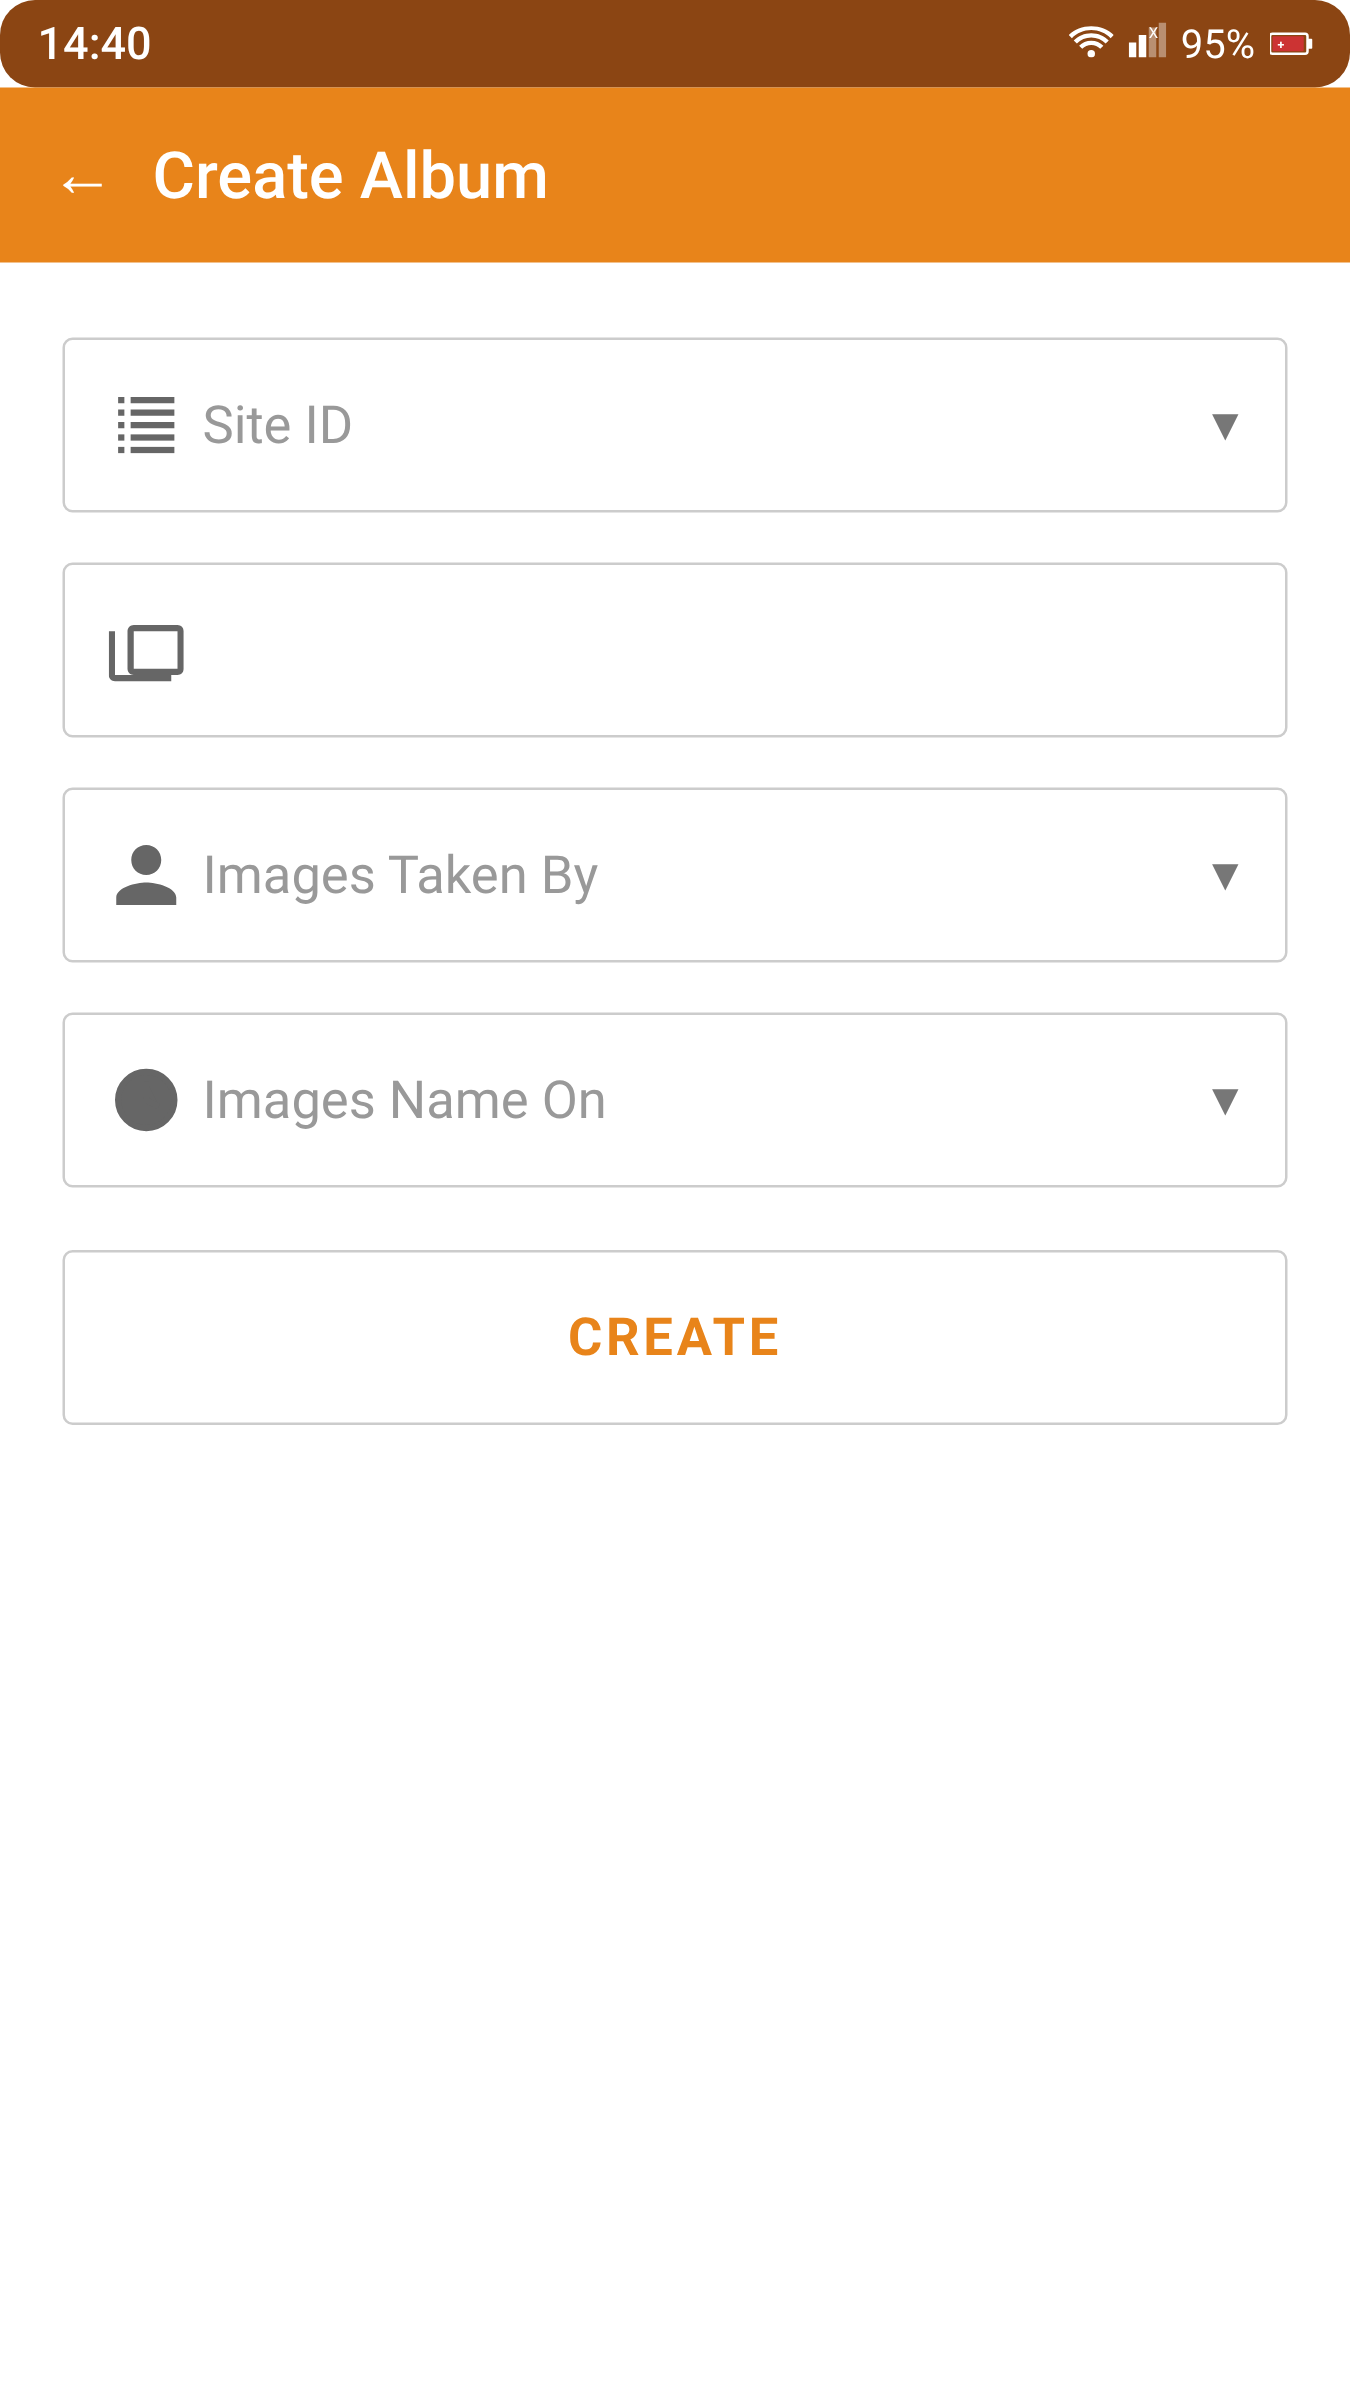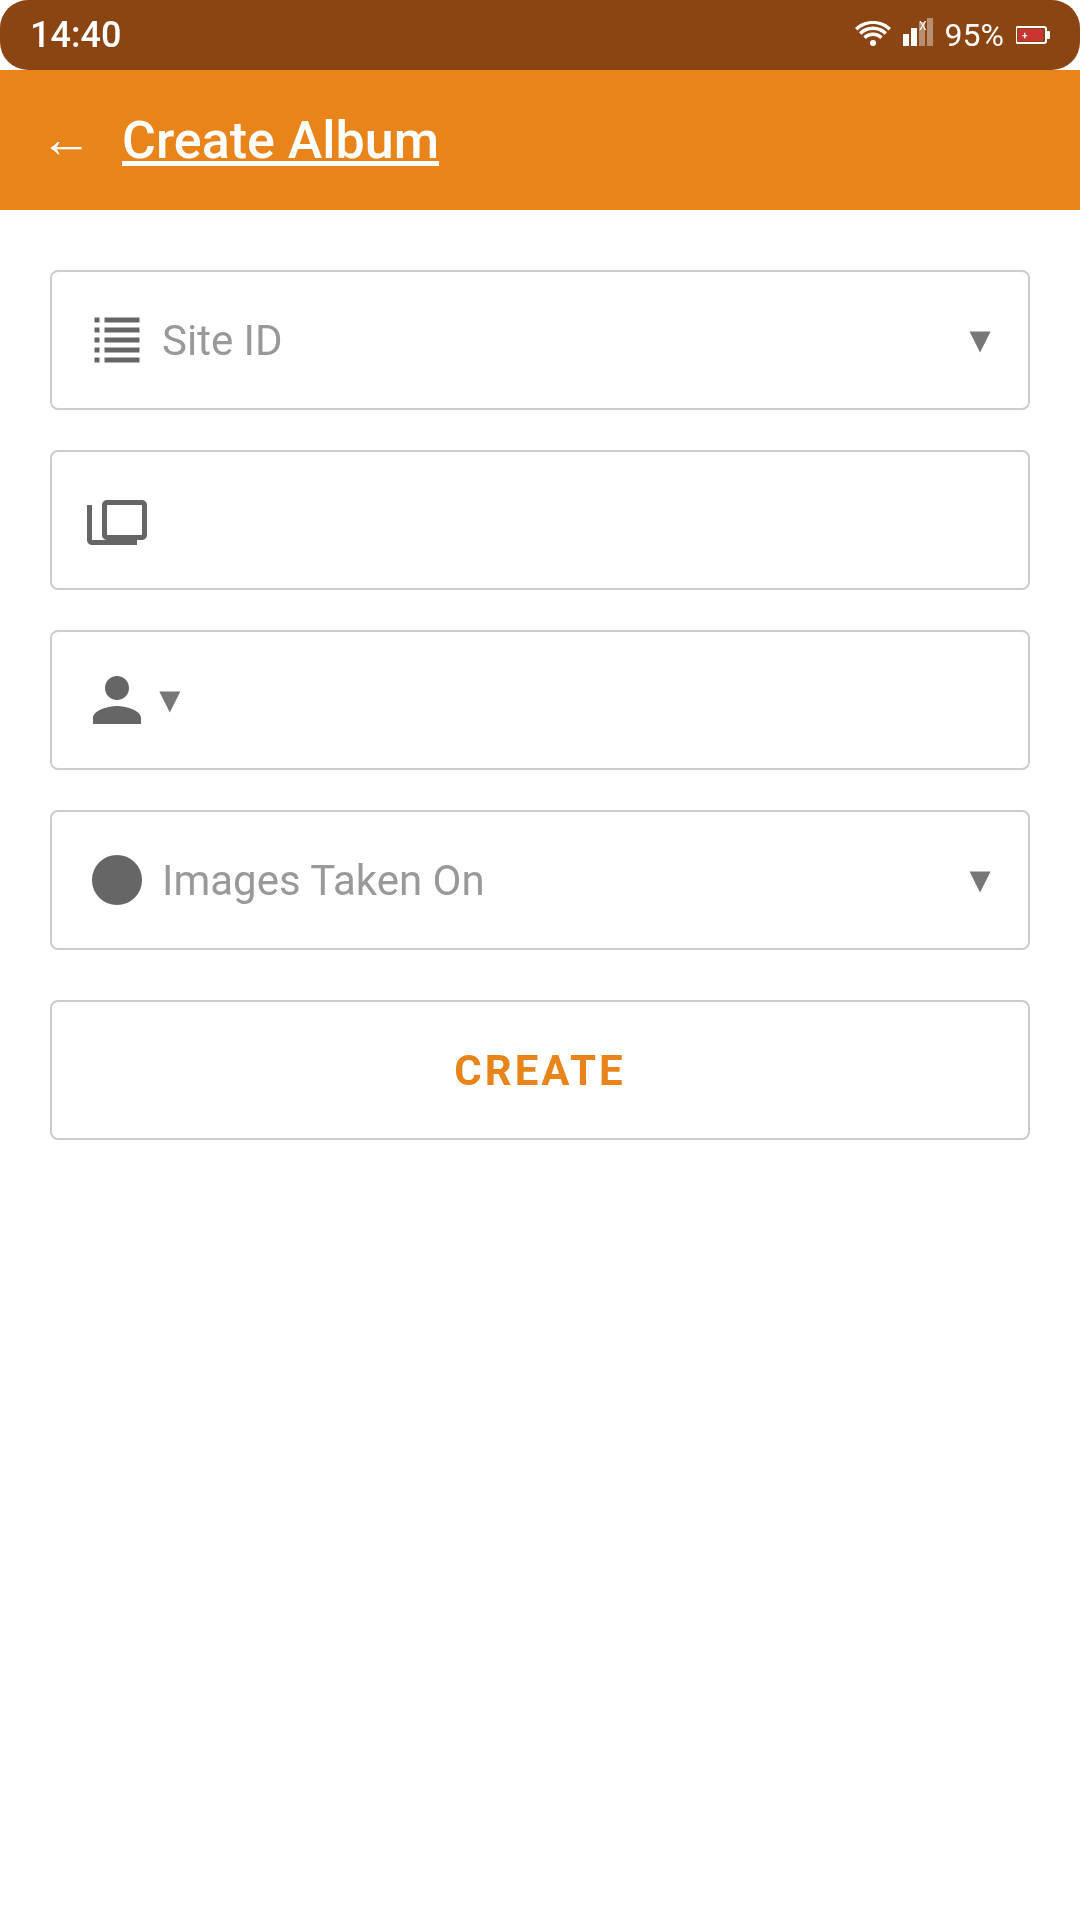--- a/index.html
+++ b/index.html
@@ -62,21 +62,20 @@
       color: #ffffff;
       font-size: 52px;
       cursor: pointer;
       line-height: 1;
     }
 
     .app-bar-title {
       color: #ffffff;
       font-size: 52px;
       font-weight: 500;
-      text-decoration: underline;
     }
 
     
     .main-content {
       padding: 60px 50px 40px 50px;
       display: flex;
       flex-direction: column;
       gap: 40px;
     }
 
@@ -209,31 +208,32 @@
       </svg>
     </div>
   </div>
 
   <div class="field-row">
     <div class="field-icon">
       <svg class="icon-svg" viewBox="0 0 24 24" fill="#666666">
         <path d="M12 12c2.7 0 4.8-2.1 4.8-4.8S14.7 2.4 12 2.4 7.2 4.5 7.2 7.2 9.3 12 12 12zm0 2.4c-3.2 0-9.6 1.6-9.6 4.8v2.4h19.2v-2.4c0-3.2-6.4-4.8-9.6-4.8z"></path>
       </svg>
     </div>
+    <span class="field-label">Images Taken By</span>
     <span class="field-chevron">▼</span>
   </div>
 
   <div class="field-row">
     <div class="field-icon">
       <svg class="icon-svg" viewBox="0 0 24 24" fill="none" stroke="#666666" stroke-width="2">
         <circle cx="12" cy="12" r="9"></circle>
         <polyline points="12,6 12,12 16,14"></polyline>
       </svg>
     </div>
-    <span class="field-label">Images Taken On</span>
+    <span class="field-label">Images Name On</span>
     <span class="field-chevron">▼</span>
   </div>
 
   <div class="buttons-row">
     <button class="btn">CREATE</button>
   </div>
 
 </div>
 
 </body></html>

